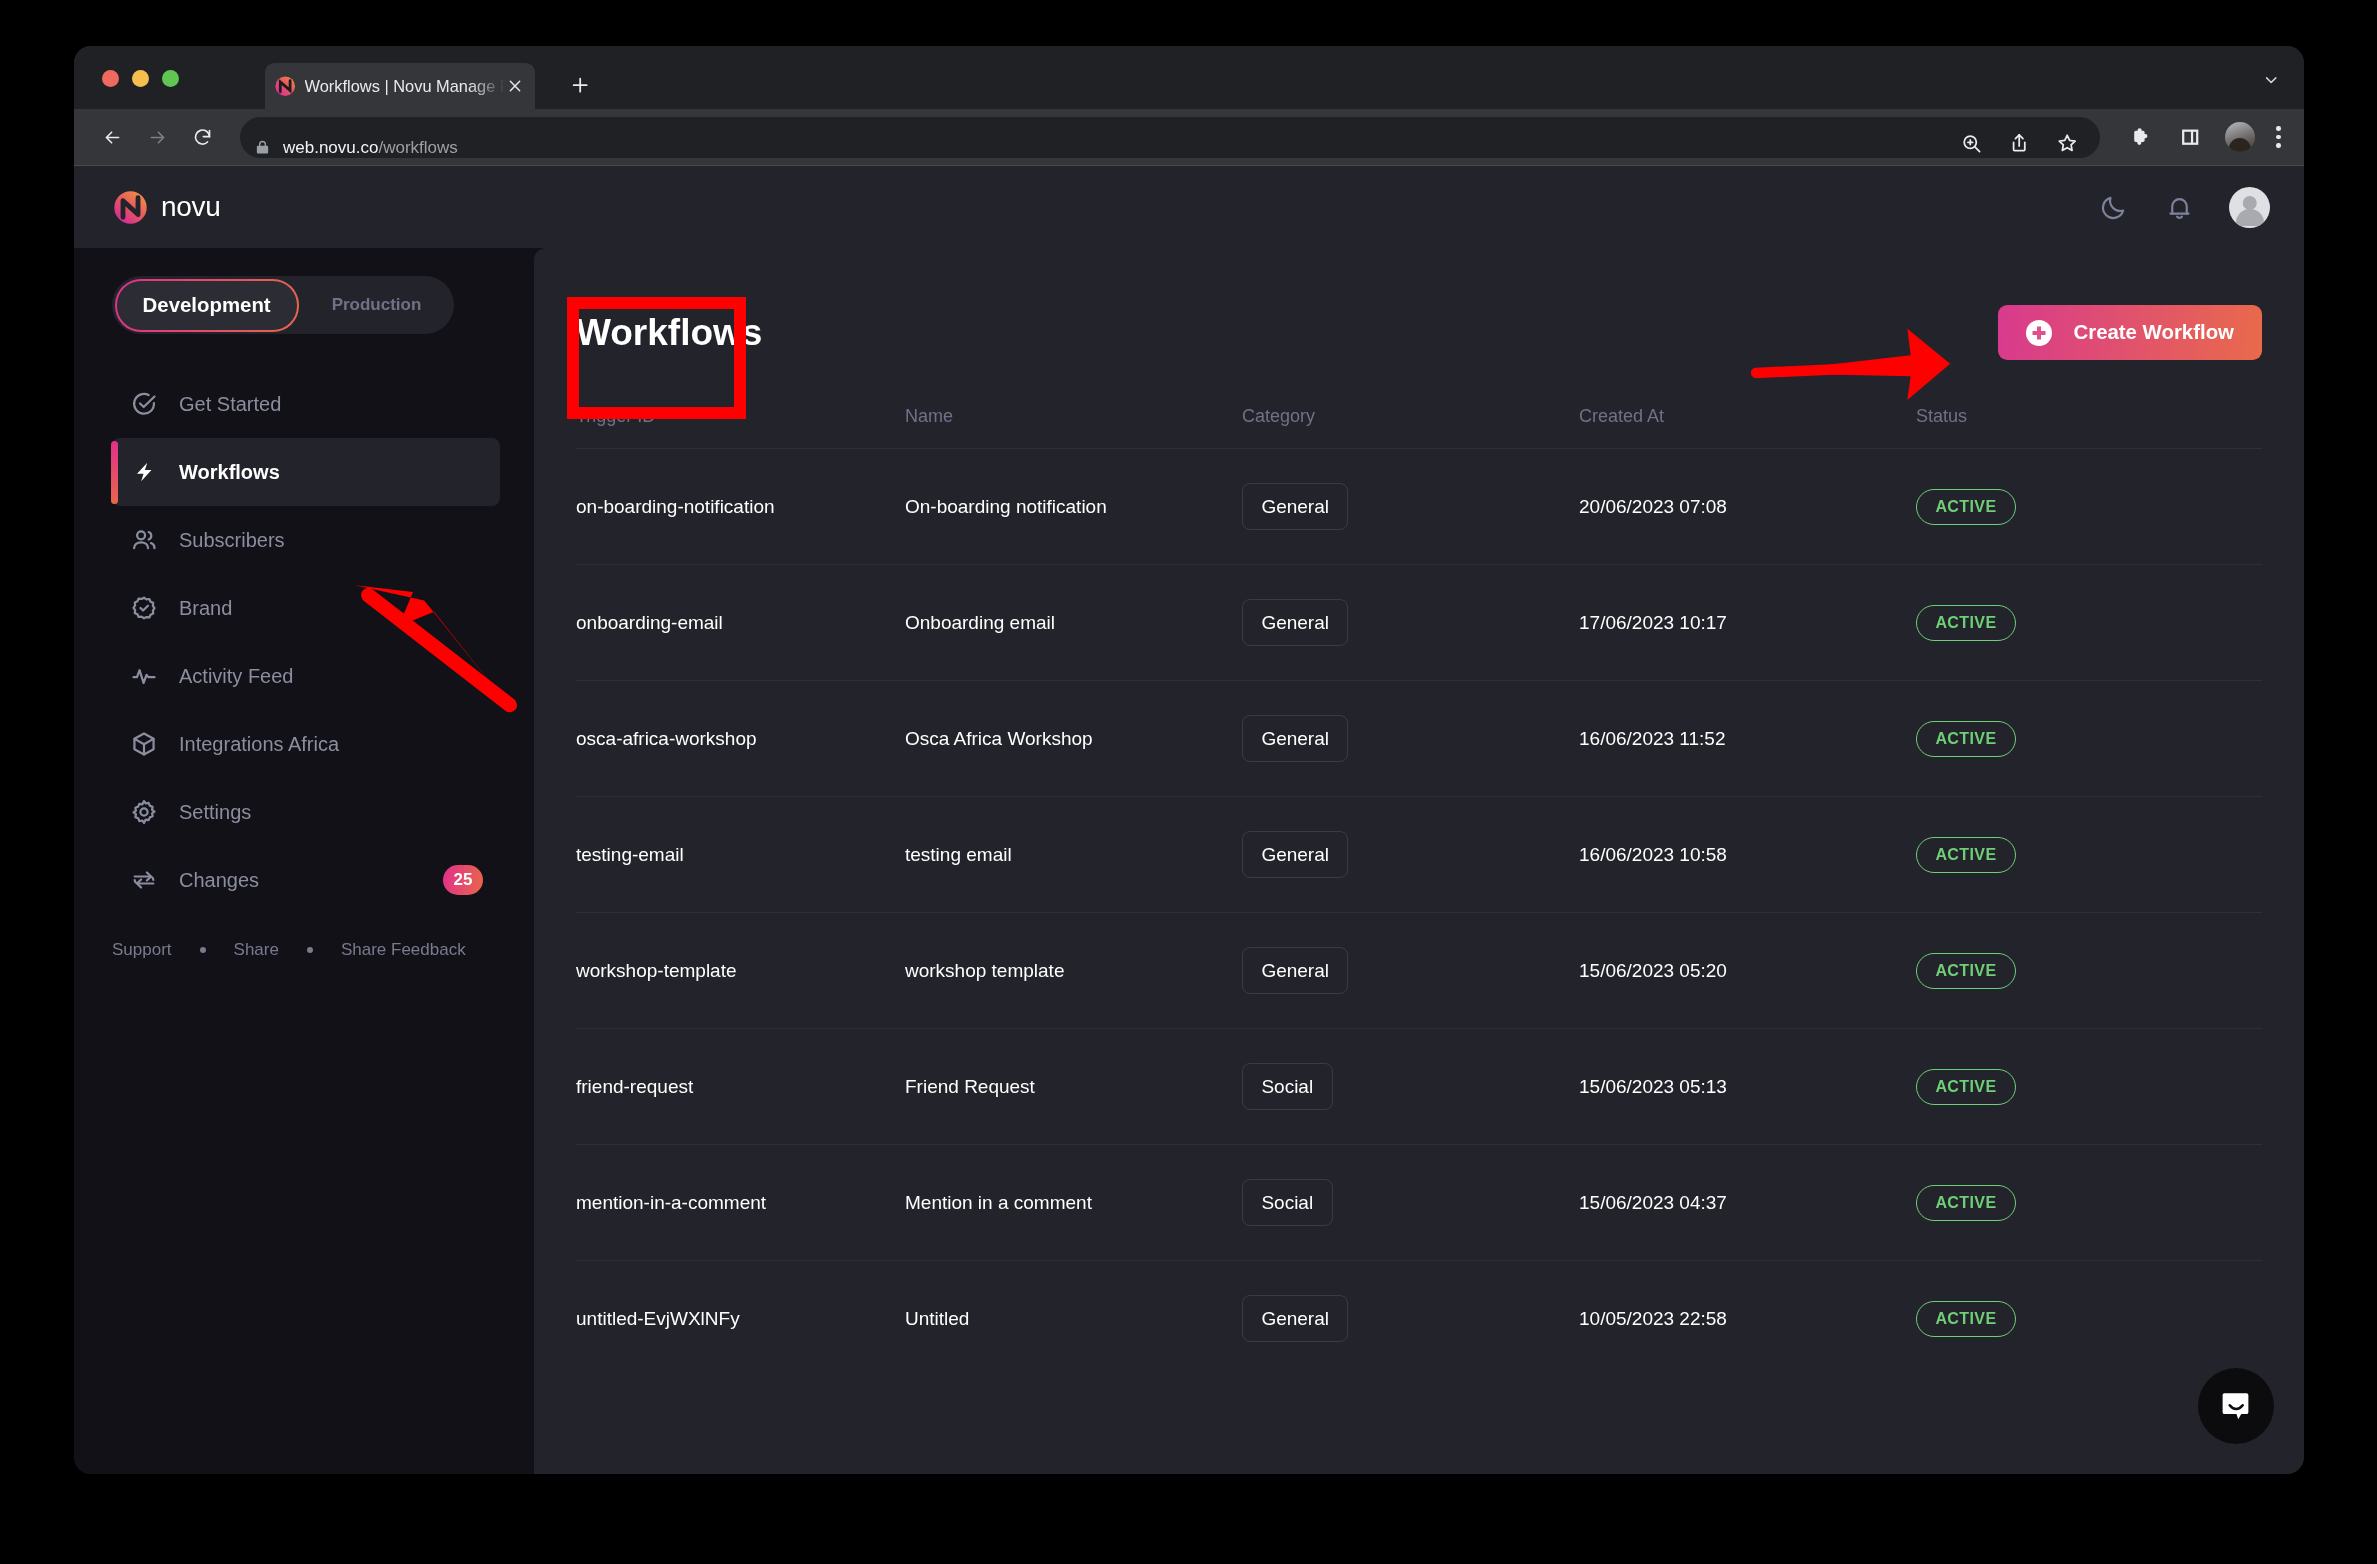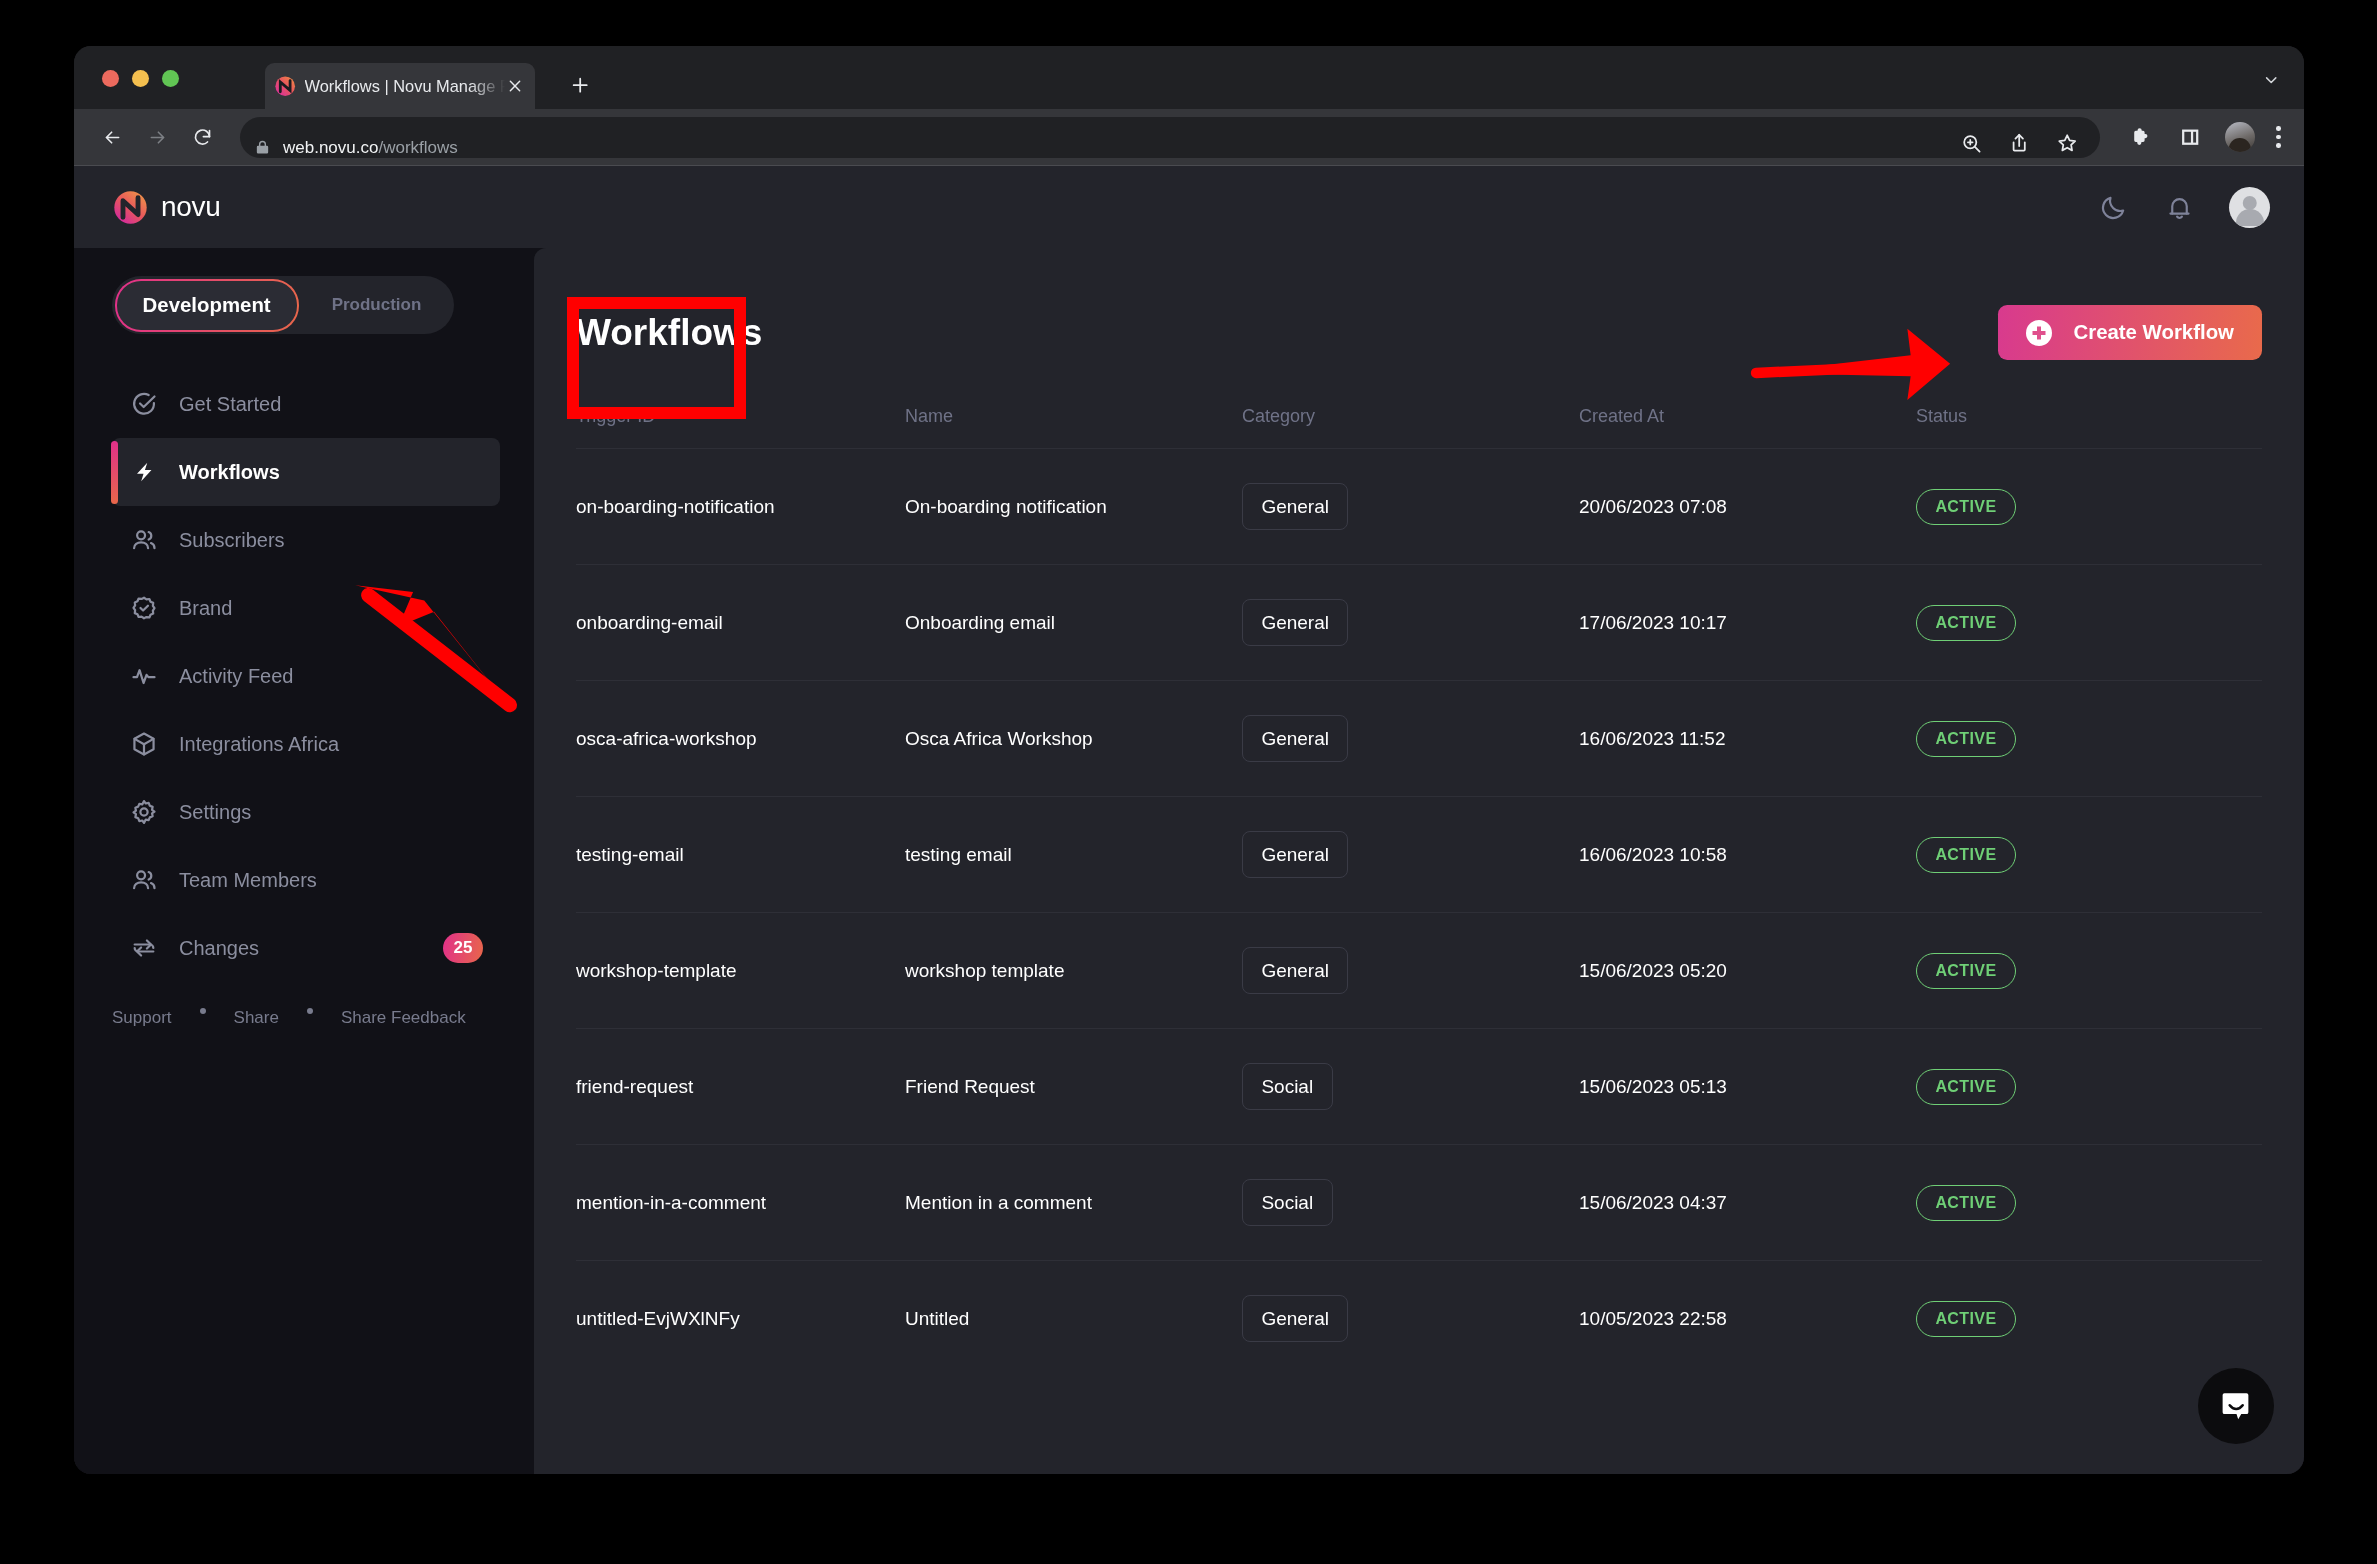--- a/index.html
+++ b/index.html
@@ -231,21 +231,21 @@
   }
   #org-caret {
     margin-left: auto;
     width: 0; height: 0;
     border-left: 10px solid transparent;
     border-right: 10px solid transparent;
     border-top: 11.2px solid #ffffff;
   }
   #sidebar-footer {
     margin: 26px 0 32px 0;
-    display: flex; align-items: flex-start; gap: 28px;
+    display: flex; align-items: center; gap: 28px;
     color: #787b8d; font-size: 17px;
   }
   .footer-dot { width: 6px; height: 6px; border-radius: 50%; background: #787b8d; }
 
   
   #main {
     flex: 1;
     background: #23242b;
     border-radius: 12px 0 0 0;
     margin: 0 0 0 0;
@@ -564,31 +564,20 @@
           <div class="nav-item">
             <span class="nav-icon">
               <svg viewBox="0 0 24 24" width="28" height="28" fill="none" stroke="currentColor" stroke-width="1.9" stroke-linecap="round" stroke-linejoin="round">
                 <circle cx="12" cy="12" r="3.1"></circle>
                 <path d="M12 2.6l1.5 2.1 2.5-.5 1 2.4 2.4 1-.5 2.5 2.1 1.5-2.1 1.5.5 2.5-2.4 1-1 2.4-2.5-.5L12 21.4l-1.5-2.1-2.5.5-1-2.4-2.4-1 .5-2.5L3 12.4l2.1-1.5-.5-2.5 2.4-1 1-2.4 2.5.5Z"></path>
               </svg>
             </span>
             <span>Settings</span>
           </div>
 
-          <div class="nav-item">
-            <span class="nav-icon">
-              <svg viewBox="0 0 24 24" width="28" height="28" fill="none" stroke="currentColor" stroke-width="1.9" stroke-linecap="round" stroke-linejoin="round">
-                <circle cx="9.5" cy="8" r="3.4"></circle>
-                  <path d="M3.5 19c0-3.2 2.7-5 6-5s6 1.8 6 5"></path>
-                  <path d="M16 5.2a3.4 3.4 0 0 1 0 6.4"></path>
-                  <path d="M18 14.6c1.8.7 3 2.2 3 4.4"></path>
-              </svg>
-            </span>
-            <span>Team Members</span>
-          </div>
 
           <div class="nav-item">
             <span class="nav-icon">
               <svg viewBox="0 0 24 24" width="28" height="28" fill="none" stroke="currentColor" stroke-width="1.9" stroke-linecap="round" stroke-linejoin="round">
                 <path d="M4 9h13a3 3 0 0 1 3 3"></path>
                   <path d="M14.5 5.5 18 9l-3.5 3.5"></path>
                 <path d="M20 15H7a3 3 0 0 1-3-3"></path>
                   <path d="M9.5 18.5 6 15l3.5-3.5"></path>
               </svg>
             </span>

